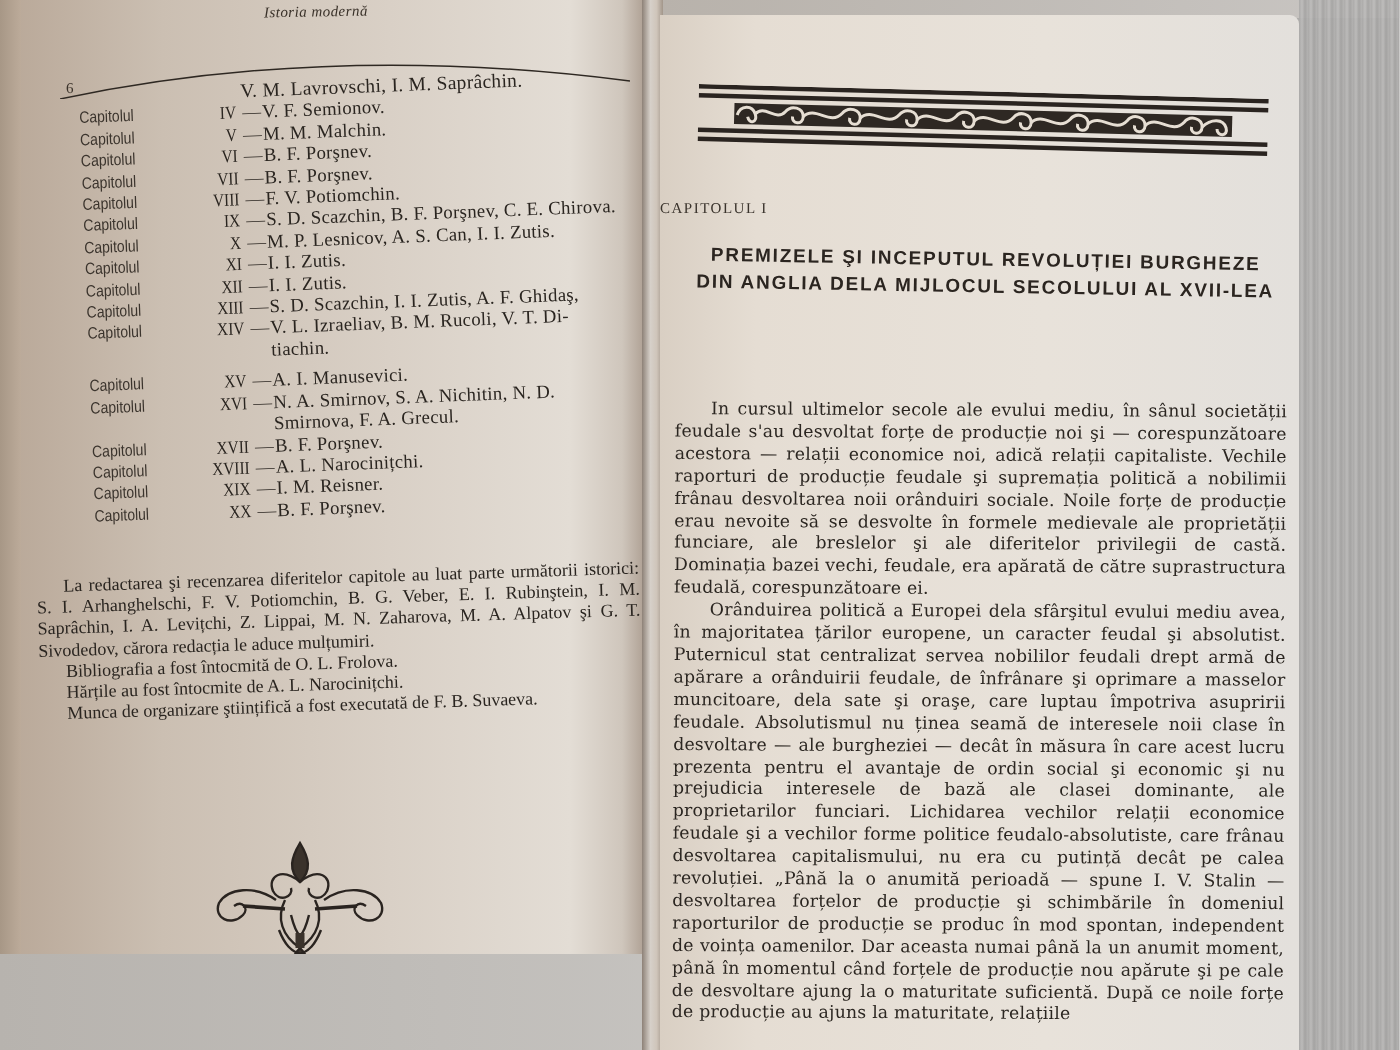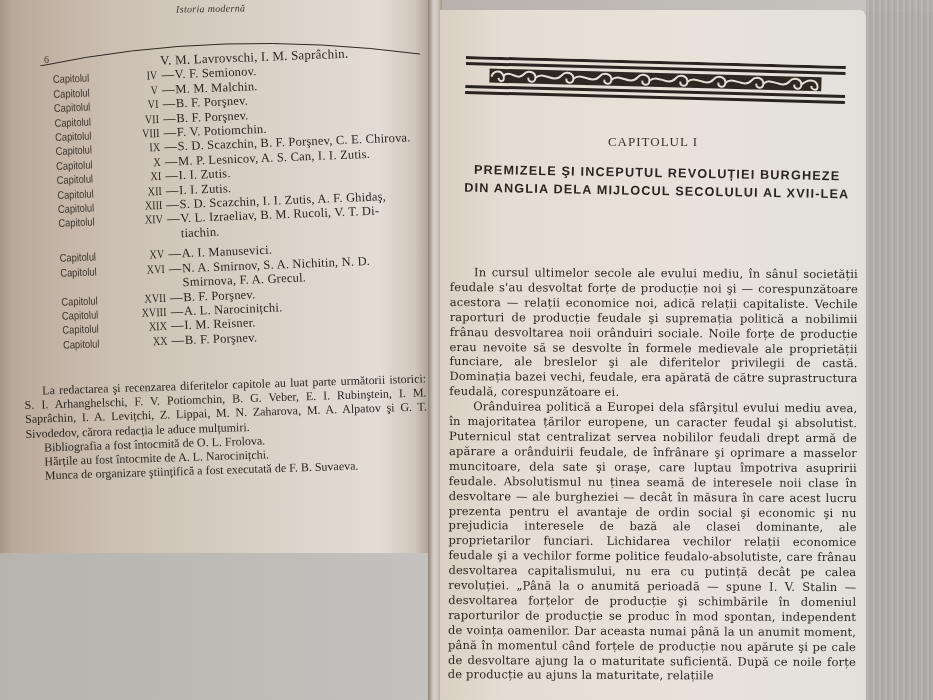--- a/index.html
+++ b/index.html
@@ -7,21 +7,21 @@
   body {
     position: relative;
     background: linear-gradient(90deg, #b7b3ae 0%, #c8c6c3 60%, #a9a7a5 100%);
     font-family: "Liberation Serif", "DejaVu Serif", serif;
     color: #2a2520;
   }
   .book { position: absolute; left: 0; top: 0; width: 933px; height: 700px; }
 
   
   .page-left {
-    position: absolute; left: 0; top: 0; width: 432px; height: 553px;
+    position: absolute; left: 0; top: 0; width: 432px; height: 636px;
     background: linear-gradient(90deg, #b8a797 0%, #cbbfb2 25%, #d9d0c6 60%, #e3ddd5 88%, #cfc6bc 96%, #a99a8d 100%);
     overflow: hidden;
   }
   .page-left-edge {
     position: absolute; left: 0; top: 0; width: 14px; height: 700px;
     background: linear-gradient(90deg, #a79786, #bcab9a);
   }
   .running-head {
     position: absolute; left: 176px; top: 3px;
     font-style: italic; font-size: 10px; letter-spacing: 0.3px; color: #3a322a;
@@ -74,22 +74,22 @@
   }
   .top-strip {
     position: absolute; left: 440px; top: 0; width: 493px; height: 12px;
     background: linear-gradient(90deg, #b8b2ab, #c9c6c3);
   }
   .ornament-band {
     position: absolute; left: 26px; top: 46px; width: 380px; height: 60px;
     transform: rotate(1.5deg); transform-origin: 0 0;
   }
   .chapter-label {
-    position: absolute; left: 0; width: 426px; top: 124px; text-align: center;
-    font-size: 13px; letter-spacing: 1px; color: #3a332c;
+    position: absolute; left: 0; width: 426px; top: 124px; 
+    font-size: 10px; letter-spacing: 1px; color: #3a332c;
   }
   .chapter-title {
     position: absolute; left: 22px; width: 390px; top: 154px;
     text-align: center; font-family: "Liberation Sans", "DejaVu Sans", sans-serif;
     font-weight: bold; font-size: 12.6px; line-height: 18px; letter-spacing: 1.2px; color: #2b2520;
     transform: rotate(1deg);
   }
   .body-text {
     position: absolute; left: 10px; top: 255px; width: 408px;
     font-family: "DejaVu Serif", serif;

